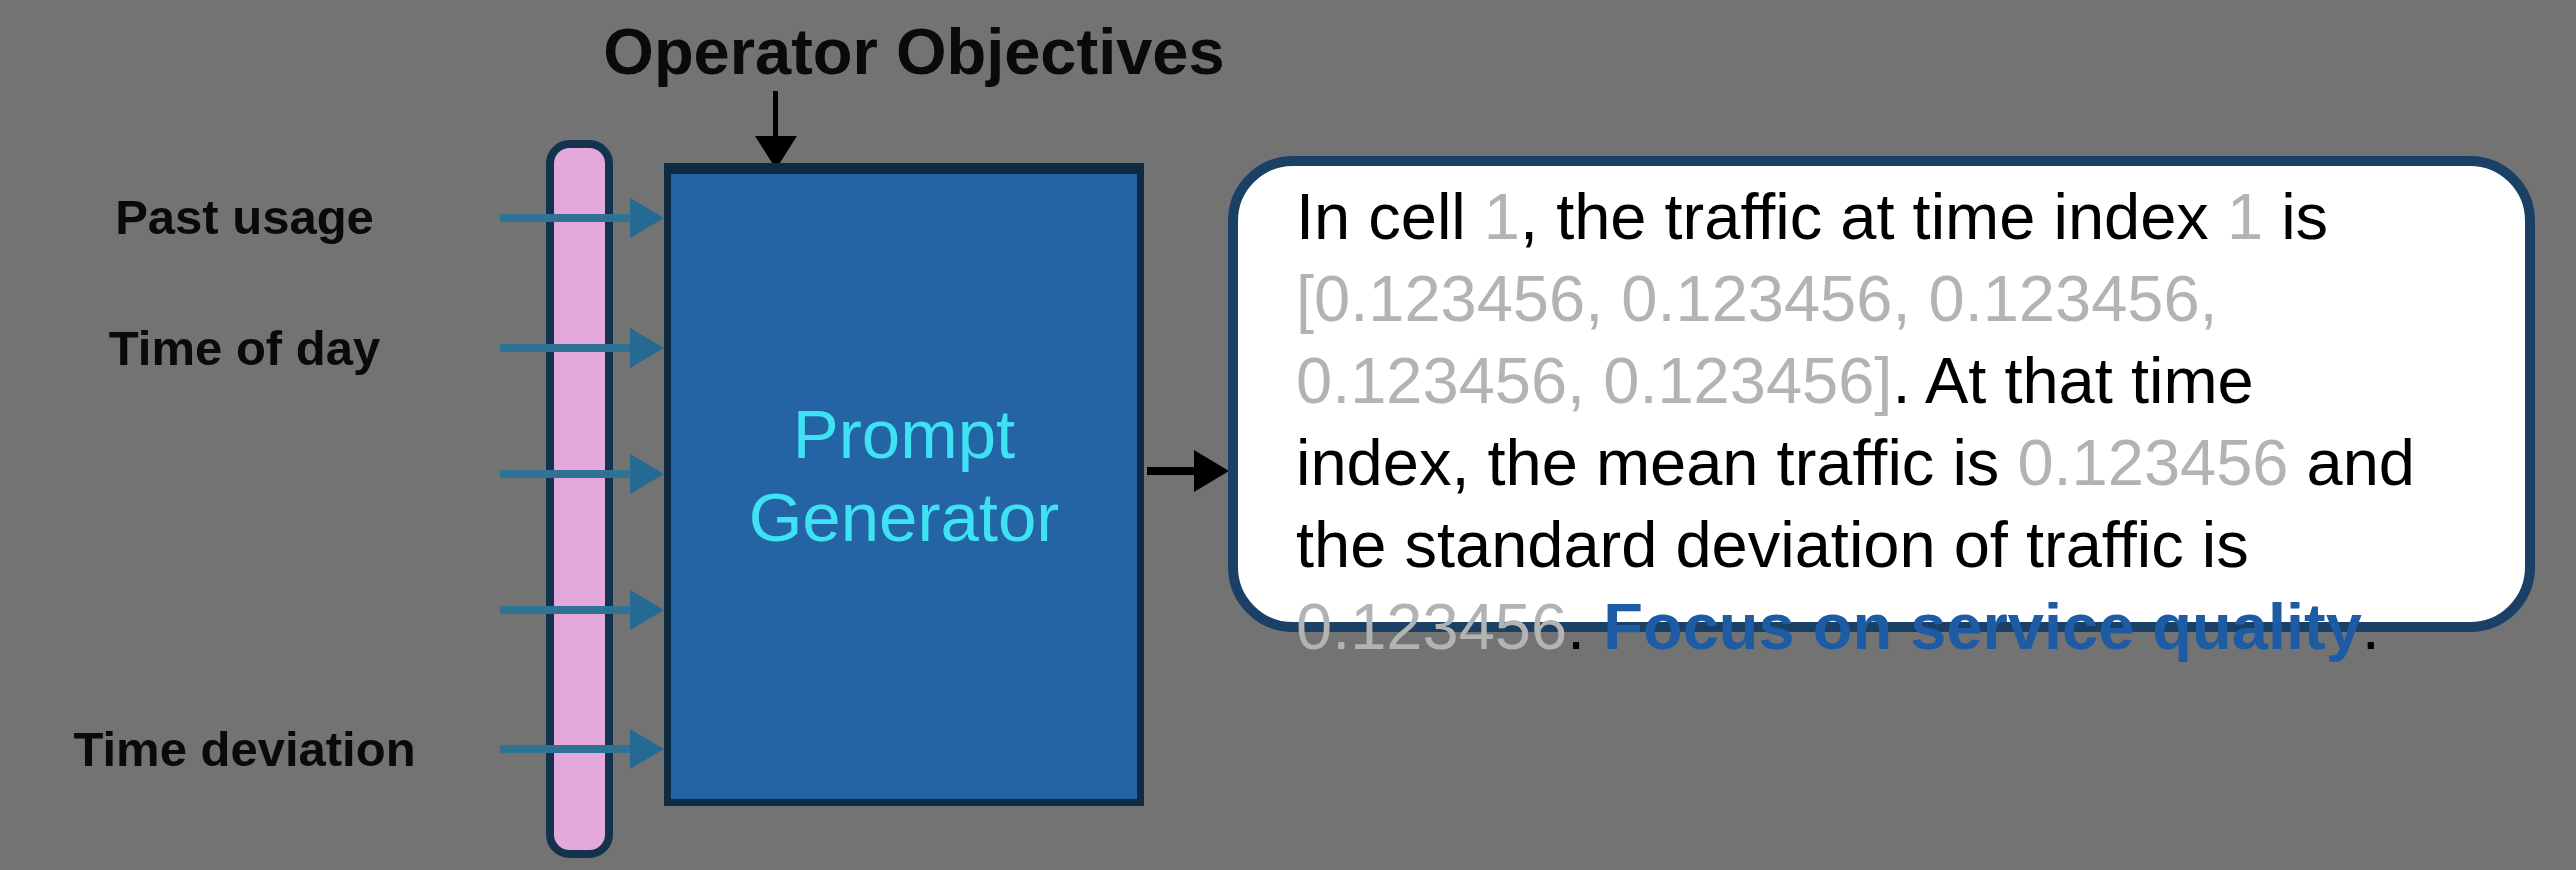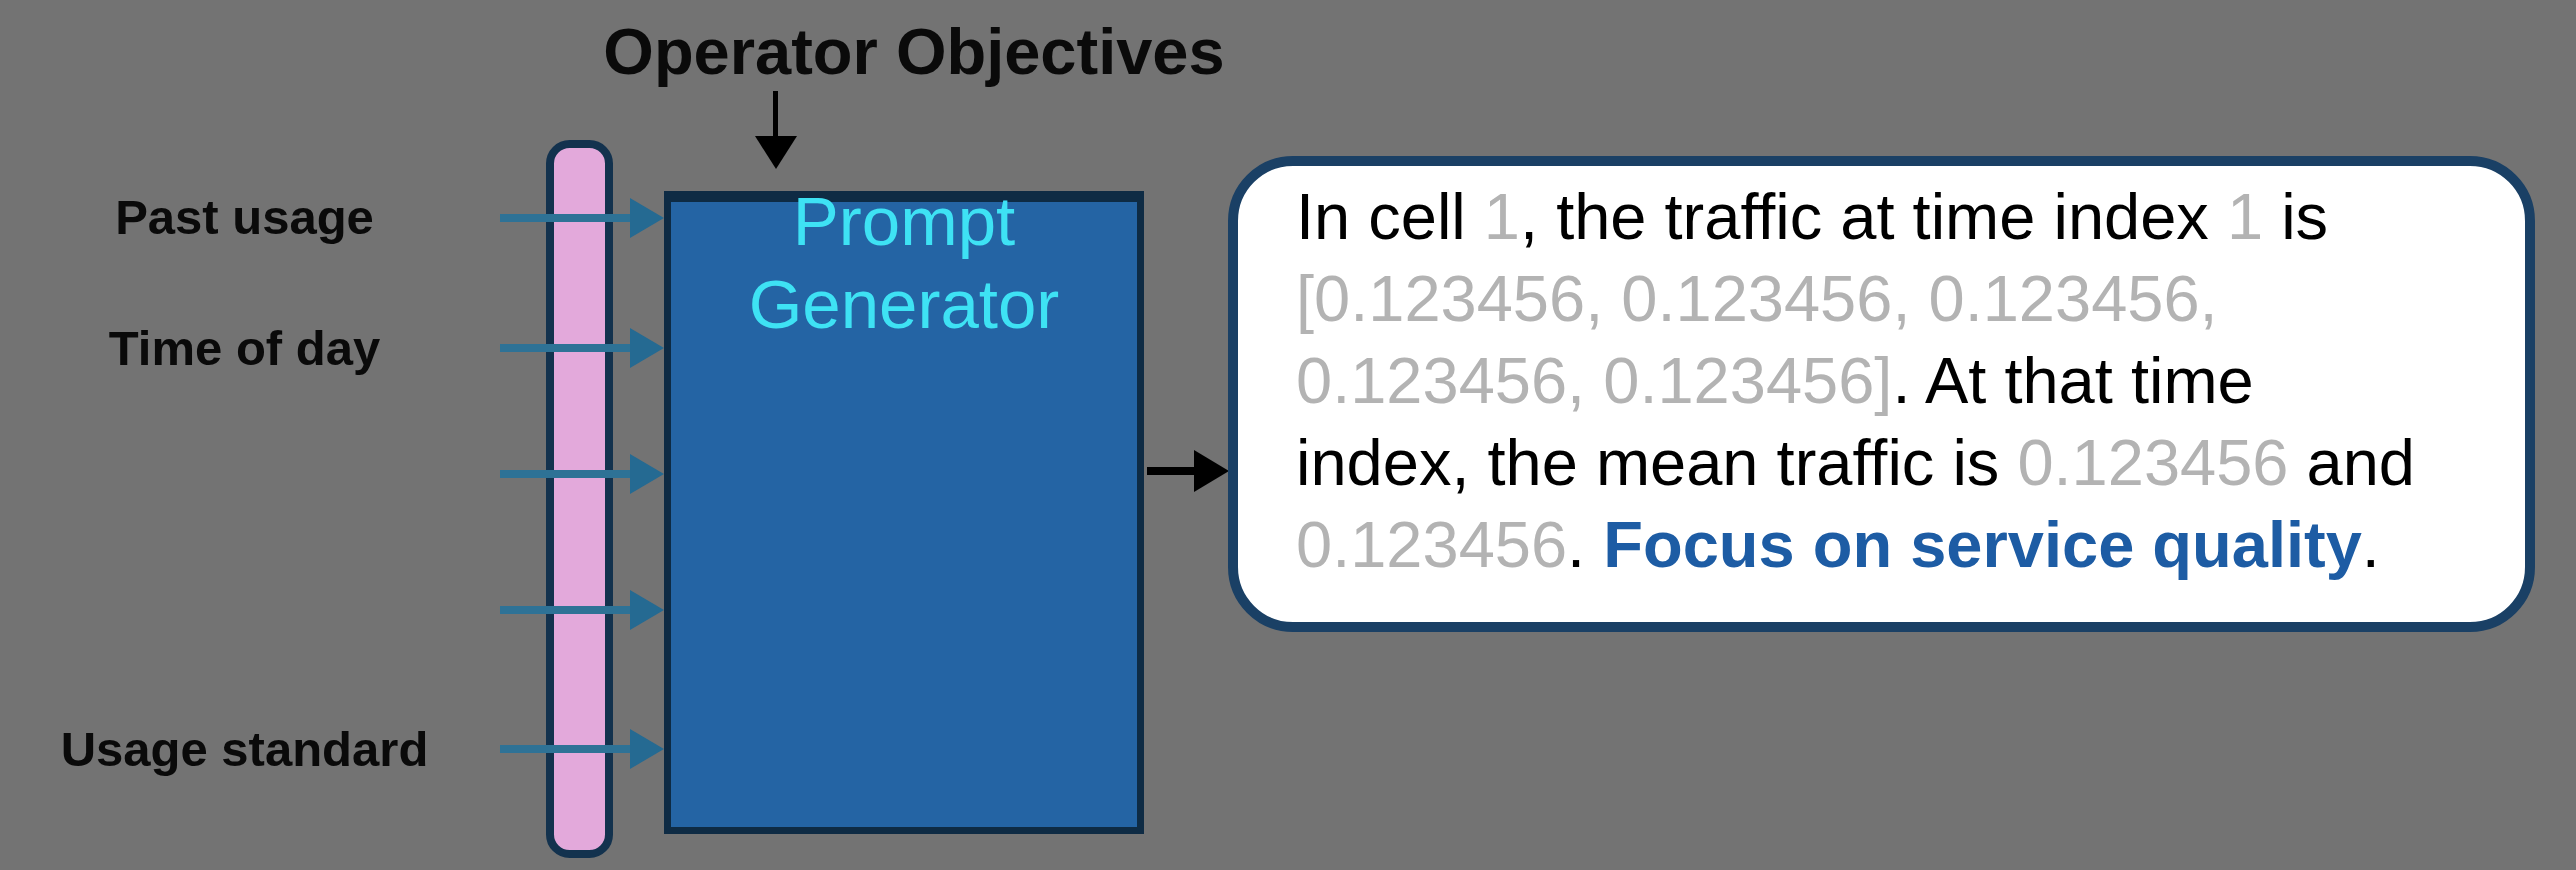--- a/index.html
+++ b/index.html
@@ -72,21 +72,21 @@
     border-left:34px solid var(--teal-head);
   }
 
   
   .gen-box{
     position:absolute; left:664px; top:163px; width:480px; height:643px;
     background:var(--box-fill);
     border:7.2px solid var(--box-border);
     border-top-width:11.8px;
     box-sizing:border-box;
-    display:flex; justify-content:center;margin-top:28px;
+    display:flex; align-items:center; justify-content:center;
   }
   .gen-label{
     color:var(--cyan);
     font-size:69px; line-height:83px;
     text-align:center;
     margin-top:-22px;
   }
 
   
   .out-arrow{position:absolute; left:1147px; top:450px; width:82px; height:42px;}
@@ -122,21 +122,21 @@
 
   <div class="title">Operator Objectives</div>
 
   <div class="down-arrow">
     <div class="shaft"></div>
     <div class="head"></div>
   </div>
 
   <div class="input-label label-1">Time of day</div>
   <div class="input-label label-0">Past usage</div>
-  <div class="input-label label-4">Usage standard</div>
+  <div class="input-label label-4">Time deviation</div>
 
   <div class="pink-bar"></div>
 
   <div class="in-arrow arrow-0">
     <div class="shaft"></div>
       <div class="head"></div>
   </div>
   <div class="in-arrow arrow-1">
     <div class="shaft"></div>
       <div class="head"></div>
@@ -162,18 +162,19 @@
     <div class="shaft"></div>
       <div class="head"></div>
   </div>
 
   <div class="bubble">
     <div class="bubble-text" id="bubble-text">
         <div class="bubble-line"><span class="seg-black">In cell </span><span class="seg-gray">1</span><span class="seg-black">, the traffic at time index </span><span class="seg-gray">1</span><span class="seg-black"> is</span></div>
         <div class="bubble-line"><span class="seg-gray">[0.123456, 0.123456, 0.123456,</span></div>
         <div class="bubble-line"><span class="seg-gray">0.123456, 0.123456]</span><span class="seg-black">. At that time</span></div>
         <div class="bubble-line"><span class="seg-black">index, the mean traffic is </span><span class="seg-gray">0.123456</span><span class="seg-black"> and</span></div>
+        <div class="bubble-line"><span class="seg-black">the standard deviation of traffic is</span></div>
         <div class="bubble-line"><span class="seg-gray">0.123456</span><span class="seg-black">. </span><span class="seg-blue">Focus on service quality</span><span class="seg-black">.</span></div>
       </div>
   </div>
 
 </div>
 
 
 </body></html>

